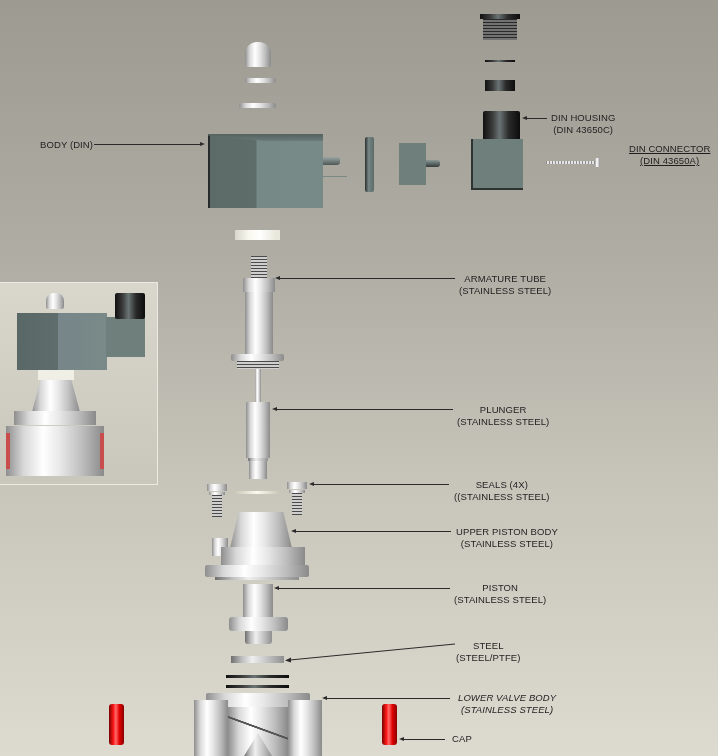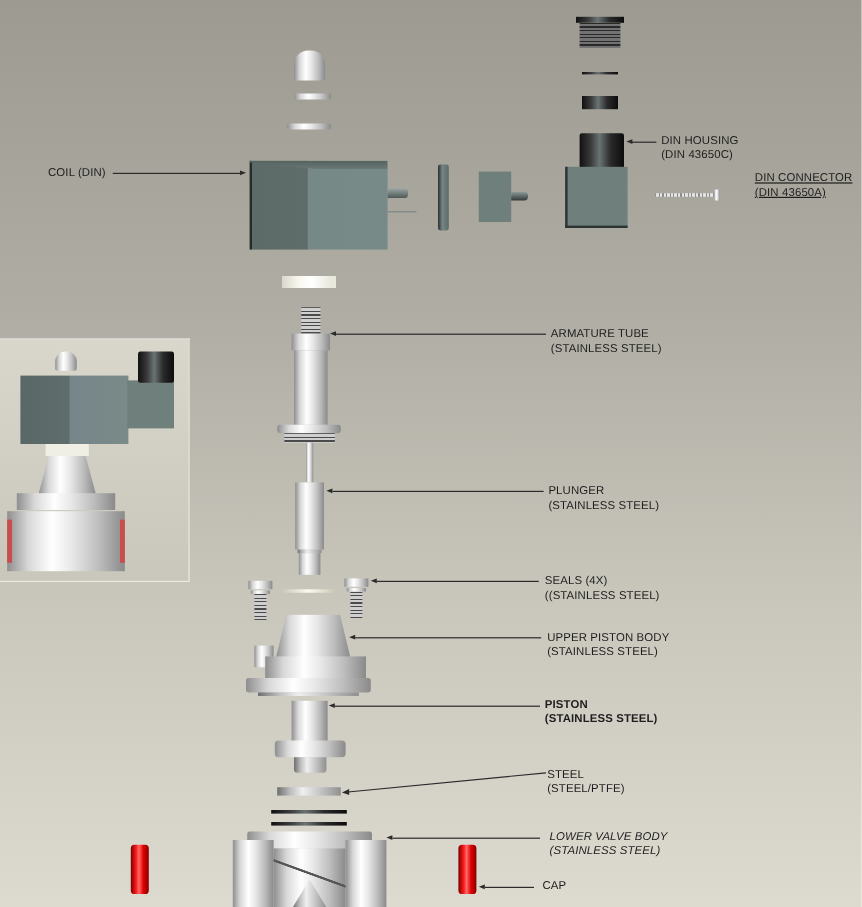--- a/index.html
+++ b/index.html
@@ -6,21 +6,21 @@
   body {
     width:718px; height:756px; position:relative; overflow:hidden;
     background: linear-gradient(to bottom, #9d9a91 0%, #b0ada4 35%, #c8c5bb 65%, #dddad0 100%);
     font-family: "Liberation Sans", sans-serif;
   }
   .abs { position:absolute; }
   .label {
     position:absolute; font-size:9.5px; line-height:12px; color:#1e1e1e;
     letter-spacing:0.1px; white-space:nowrap;
   }
-  .label span { display:block; }
+  .label span { display:block;text-align:center; }
   .leader { position:absolute; height:1px; background:#2a2a2a; }
   .arrowhead {
     position:absolute; width:0; height:0;
     border-top:2.5px solid transparent; border-bottom:2.5px solid transparent;
   }
   .ah-right { border-left:5px solid #2a2a2a; }
   .ah-left  { border-right:5px solid #2a2a2a; }
 
   
   .steel {
@@ -140,21 +140,21 @@
 <div class="abs steel" style="left:288px;top:700px;width:34px;height:56px;"></div>
 <div class="abs steel" style="left:228px;top:707px;width:60px;height:49px;">
   <div class="abs" style="left:0;top:4px;width:60px;height:30px;background:linear-gradient(20deg,transparent 44%,#555 45%,#555 48%,transparent 49%);"></div>
   <div class="abs steel-dark" style="left:16px;top:26px;width:28px;height:23px;clip-path:polygon(50% 0,100% 100%,0 100%);"></div>
 </div>
 
 <div class="abs red-cap" style="left:109px;top:704px;width:15px;height:41px;"></div>
 <div class="abs red-cap" style="left:382px;top:704px;width:15px;height:41px;"></div>
 
 <div class="label" style="left:40px;top:139px;">
-  <span>COIL (DIN)</span>
+  <span>BODY (DIN)</span>
 </div>
 <div class="leader" style="left:94px;top:144px;width:106px;"></div>
 <div class="arrowhead ah-right" style="left:200px;top:141.5px;"></div>
 
 <div class="leader" style="left:526px;top:118px;width:21px;"></div>
 <div class="arrowhead ah-left" style="left:522px;top:115.5px;"></div>
 <div class="label" style="left:551px;top:112px;">
   <span>DIN HOUSING</span>
   <span>(DIN 43650C)</span>
 </div>
@@ -187,21 +187,21 @@
 
 <div class="arrowhead ah-left" style="left:291px;top:528.5px;"></div>
 <div class="leader" style="left:296px;top:531px;width:155px;"></div>
 <div class="label" style="left:456px;top:526px;">
   <span>UPPER PISTON BODY</span>
   <span>(STAINLESS STEEL)</span>
 </div>
 
 <div class="arrowhead ah-left" style="left:274px;top:585.5px;"></div>
 <div class="leader" style="left:279px;top:588px;width:171px;"></div>
-<div class="label" style="left:454px;top:582px;font-weight:bold;">
+<div class="label" style="left:454px;top:582px;">
   <span>PISTON</span>
   <span>(STAINLESS STEEL)</span>
 </div>
 
 <svg class="abs" style="left:285px;top:640px;" width="175" height="25">
   <line x1="5" y1="20" x2="170" y2="4" stroke="#2a2a2a" stroke-width="1"></line>
   <polygon points="0,20.5 6,17.5 6,22.5" fill="#2a2a2a"></polygon>
 </svg>
 <div class="label" style="left:456px;top:640px;">
   <span>STEEL</span>

